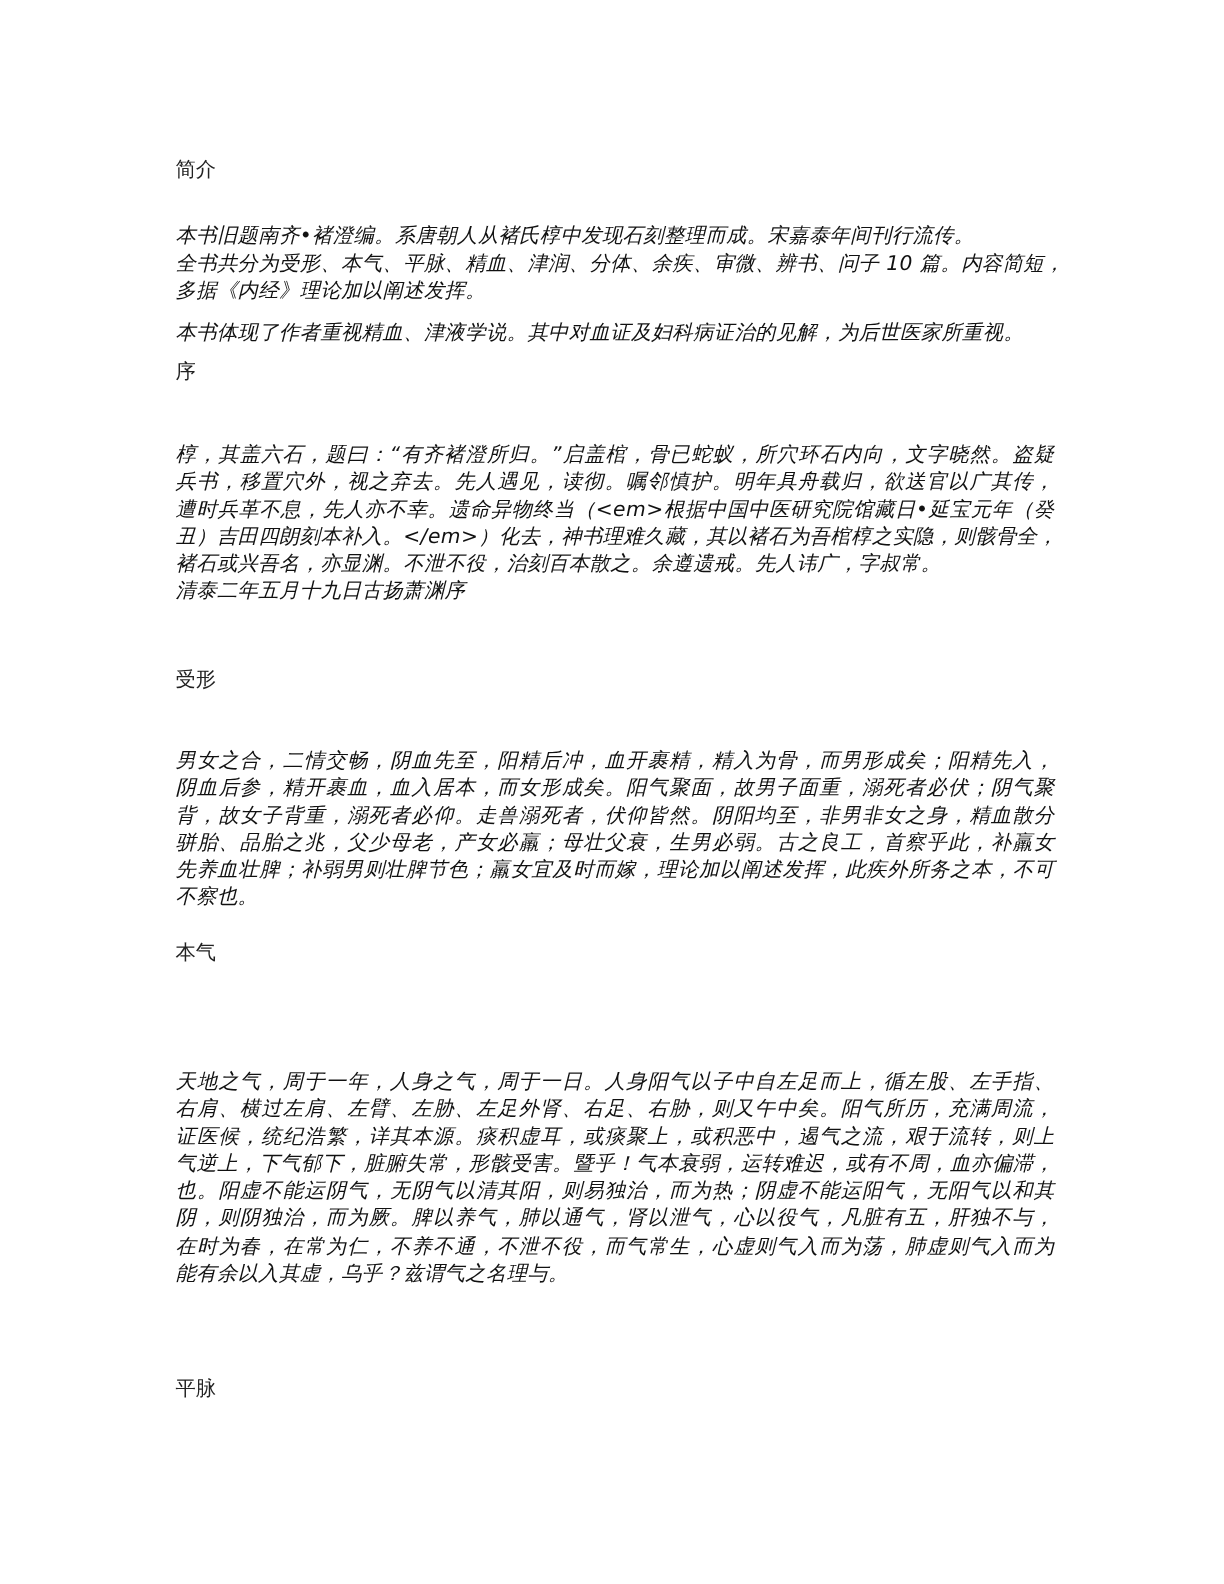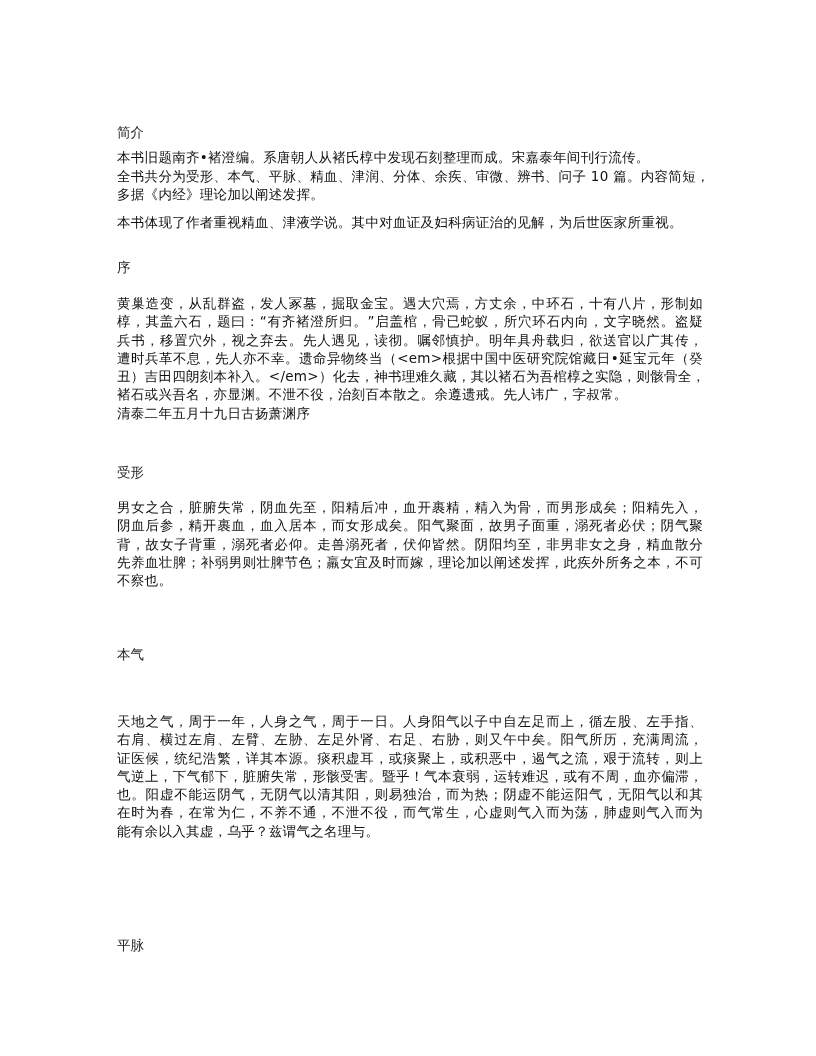--- a/index.html
+++ b/index.html
@@ -21,32 +21,32 @@
       top: 0;
       width: 586px;
     }
     .heading {
       position: absolute;
       left: 0;
       font-size: 13.5px;
       line-height: 18px;
       white-space: nowrap;
       color: #222222;
-      margin-top: 19px;
     }
     .para {
       position: absolute;
       left: 0;
       width: 586px;
       font-size: 13.5px;
       line-height: 18.3px;
       letter-spacing: 0.3px;
       text-align: justify;
       word-break: break-all;
       color: #111111;
+      font-style: italic;
     }
     .line {
       display: block;
       white-space: nowrap;
       text-align: justify;
       text-align-last: justify;
     }
     .line.last {
       text-align-last: left;
     }
@@ -63,44 +63,45 @@
   <div class="para" style="top:166.5px">
     <span class="line">全书共分为受形、本气、平脉、精血、津润、分体、余疾、审微、辨书、问子 10 篇。内容简短，</span>
     <span class="line last">多据《内经》理论加以阐述发挥。</span>
   </div>
   <div class="para" style="top:213px">
     <span class="line last">本书体现了作者重视精血、津液学说。其中对血证及妇科病证治的见解，为后世医家所重视。</span>
   </div>
 
   <div class="heading" style="top:239px">序</div>
   <div class="para" style="top:294px">
-    <span class="line">黄巢造变，从乱群盗，发人冢墓，掘取金宝。遇大穴焉，方丈余，中环石，十有八片，形制如</span>
     <span class="line">椁，其盖六石，题曰：“有齐褚澄所归。”启盖棺，骨已蛇蚁，所穴环石内向，文字晓然。盗疑</span>
     <span class="line">兵书，移置穴外，视之弃去。先人遇见，读彻。嘱邻慎护。明年具舟载归，欲送官以广其传，</span>
     <span class="line">遭时兵革不息，先人亦不幸。遗命异物终当（&lt;em&gt;根据中国中医研究院馆藏日•延宝元年（癸</span>
     <span class="line">丑）吉田四朗刻本补入。&lt;/em&gt;）化去，神书理难久藏，其以褚石为吾棺椁之实隐，则骸骨全，</span>
     <span class="line last">褚石或兴吾名，亦显渊。不泄不役，治刻百本散之。余遵遗戒。先人讳广，字叔常。</span>
     <span class="line last">清泰二年五月十九日古扬萧渊序</span>
   </div>
 
   <div class="heading" style="top:444px">受形</div>
   <div class="para" style="top:498px">
-    <span class="line">男女之合，脏腑失常，阴血先至，阳精后冲，血开裹精，精入为骨，而男形成矣；阳精先入，</span>
+    <span class="line">男女之合，二情交畅，阴血先至，阳精后冲，血开裹精，精入为骨，而男形成矣；阳精先入，</span>
     <span class="line">阴血后参，精开裹血，血入居本，而女形成矣。阳气聚面，故男子面重，溺死者必伏；阴气聚</span>
     <span class="line">背，故女子背重，溺死者必仰。走兽溺死者，伏仰皆然。阴阳均至，非男非女之身，精血散分</span>
+    <span class="line">骈胎、品胎之兆，父少母老，产女必羸；母壮父衰，生男必弱。古之良工，首察乎此，补羸女</span>
     <span class="line">先养血壮脾；补弱男则壮脾节色；羸女宜及时而嫁，理论加以阐述发挥，此疾外所务之本，不可</span>
     <span class="line last">不察也。</span>
   </div>
 
   <div class="heading" style="top:626px">本气</div>
   <div class="para" style="top:712px">
     <span class="line">天地之气，周于一年，人身之气，周于一日。人身阳气以子中自左足而上，循左股、左手指、</span>
     <span class="line">右肩、横过左肩、左臂、左胁、左足外肾、右足、右胁，则又午中矣。阳气所历，充满周流，</span>
     <span class="line">证医候，统纪浩繁，详其本源。痰积虚耳，或痰聚上，或积恶中，遏气之流，艰于流转，则上</span>
     <span class="line">气逆上，下气郁下，脏腑失常，形骸受害。暨乎！气本衰弱，运转难迟，或有不周，血亦偏滞，</span>
     <span class="line">也。阳虚不能运阴气，无阴气以清其阳，则易独治，而为热；阴虚不能运阳气，无阳气以和其</span>
+    <span class="line">阴，则阴独治，而为厥。脾以养气，肺以通气，肾以泄气，心以役气，凡脏有五，肝独不与，</span>
     <span class="line">在时为春，在常为仁，不养不通，不泄不役，而气常生，心虚则气入而为荡，肺虚则气入而为</span>
     <span class="line last">能有余以入其虚，乌乎？兹谓气之名理与。</span>
   </div>
 
   <div class="heading" style="top:917px">平脉</div>
 
 </div>
 
 </body></html>

